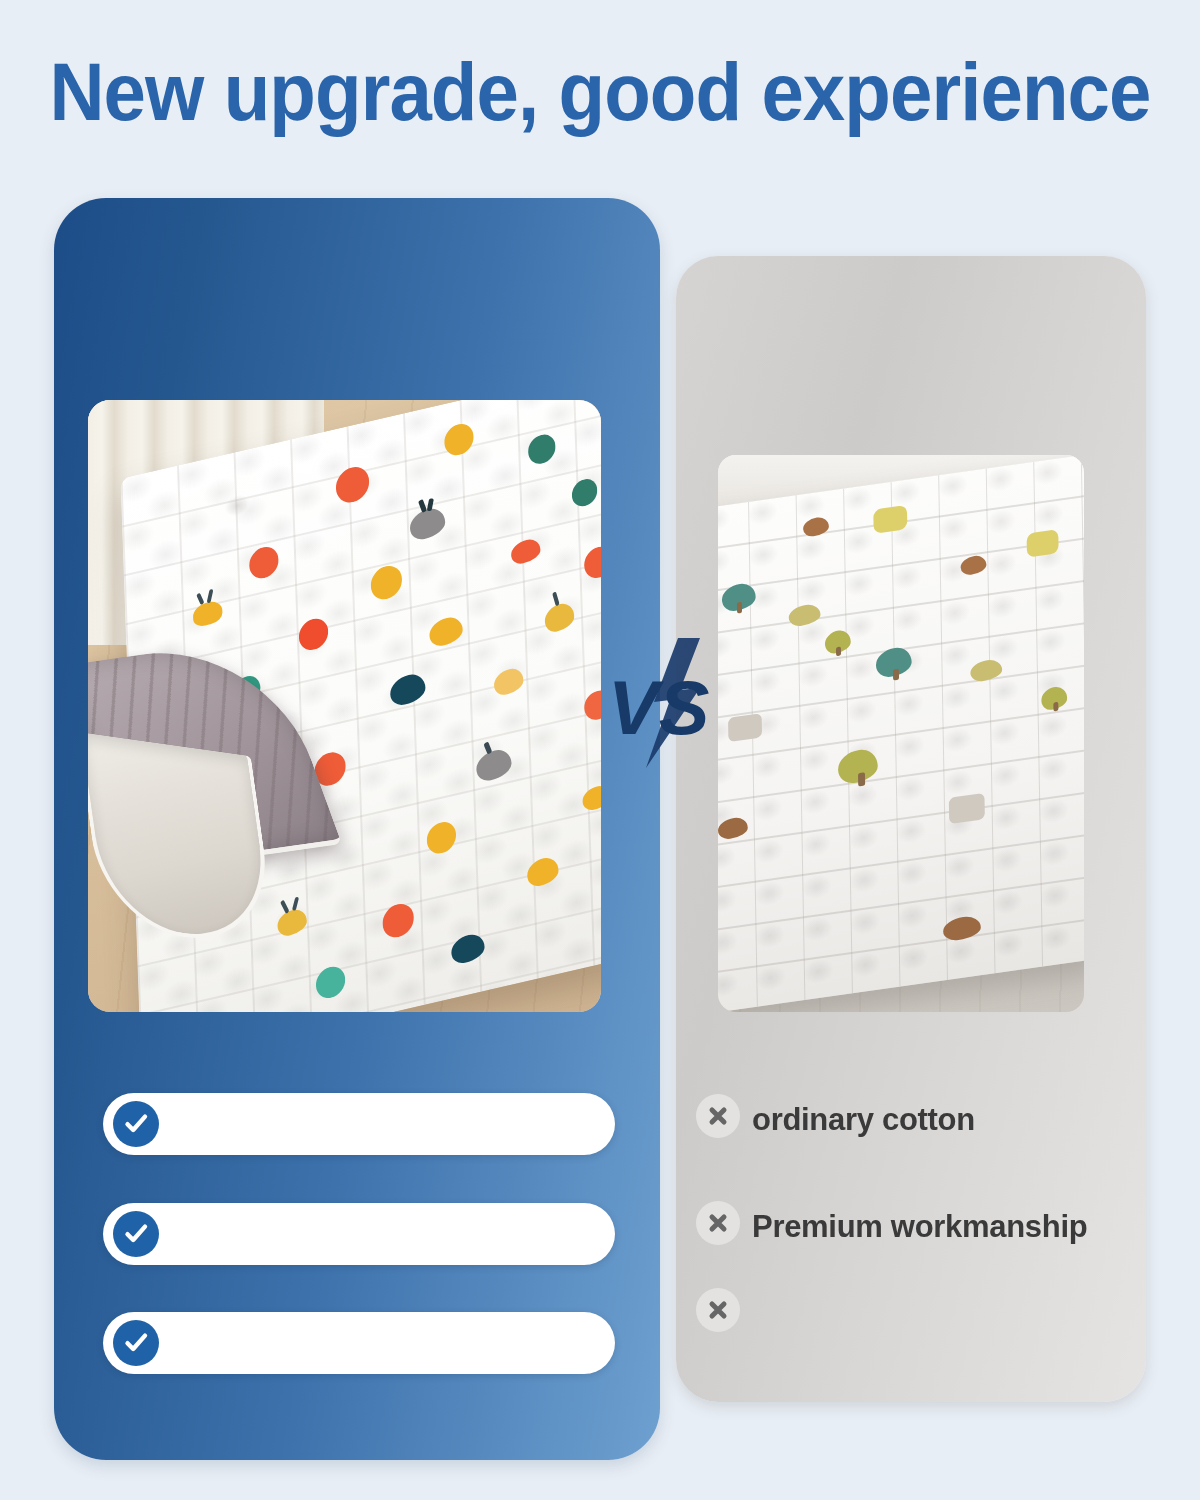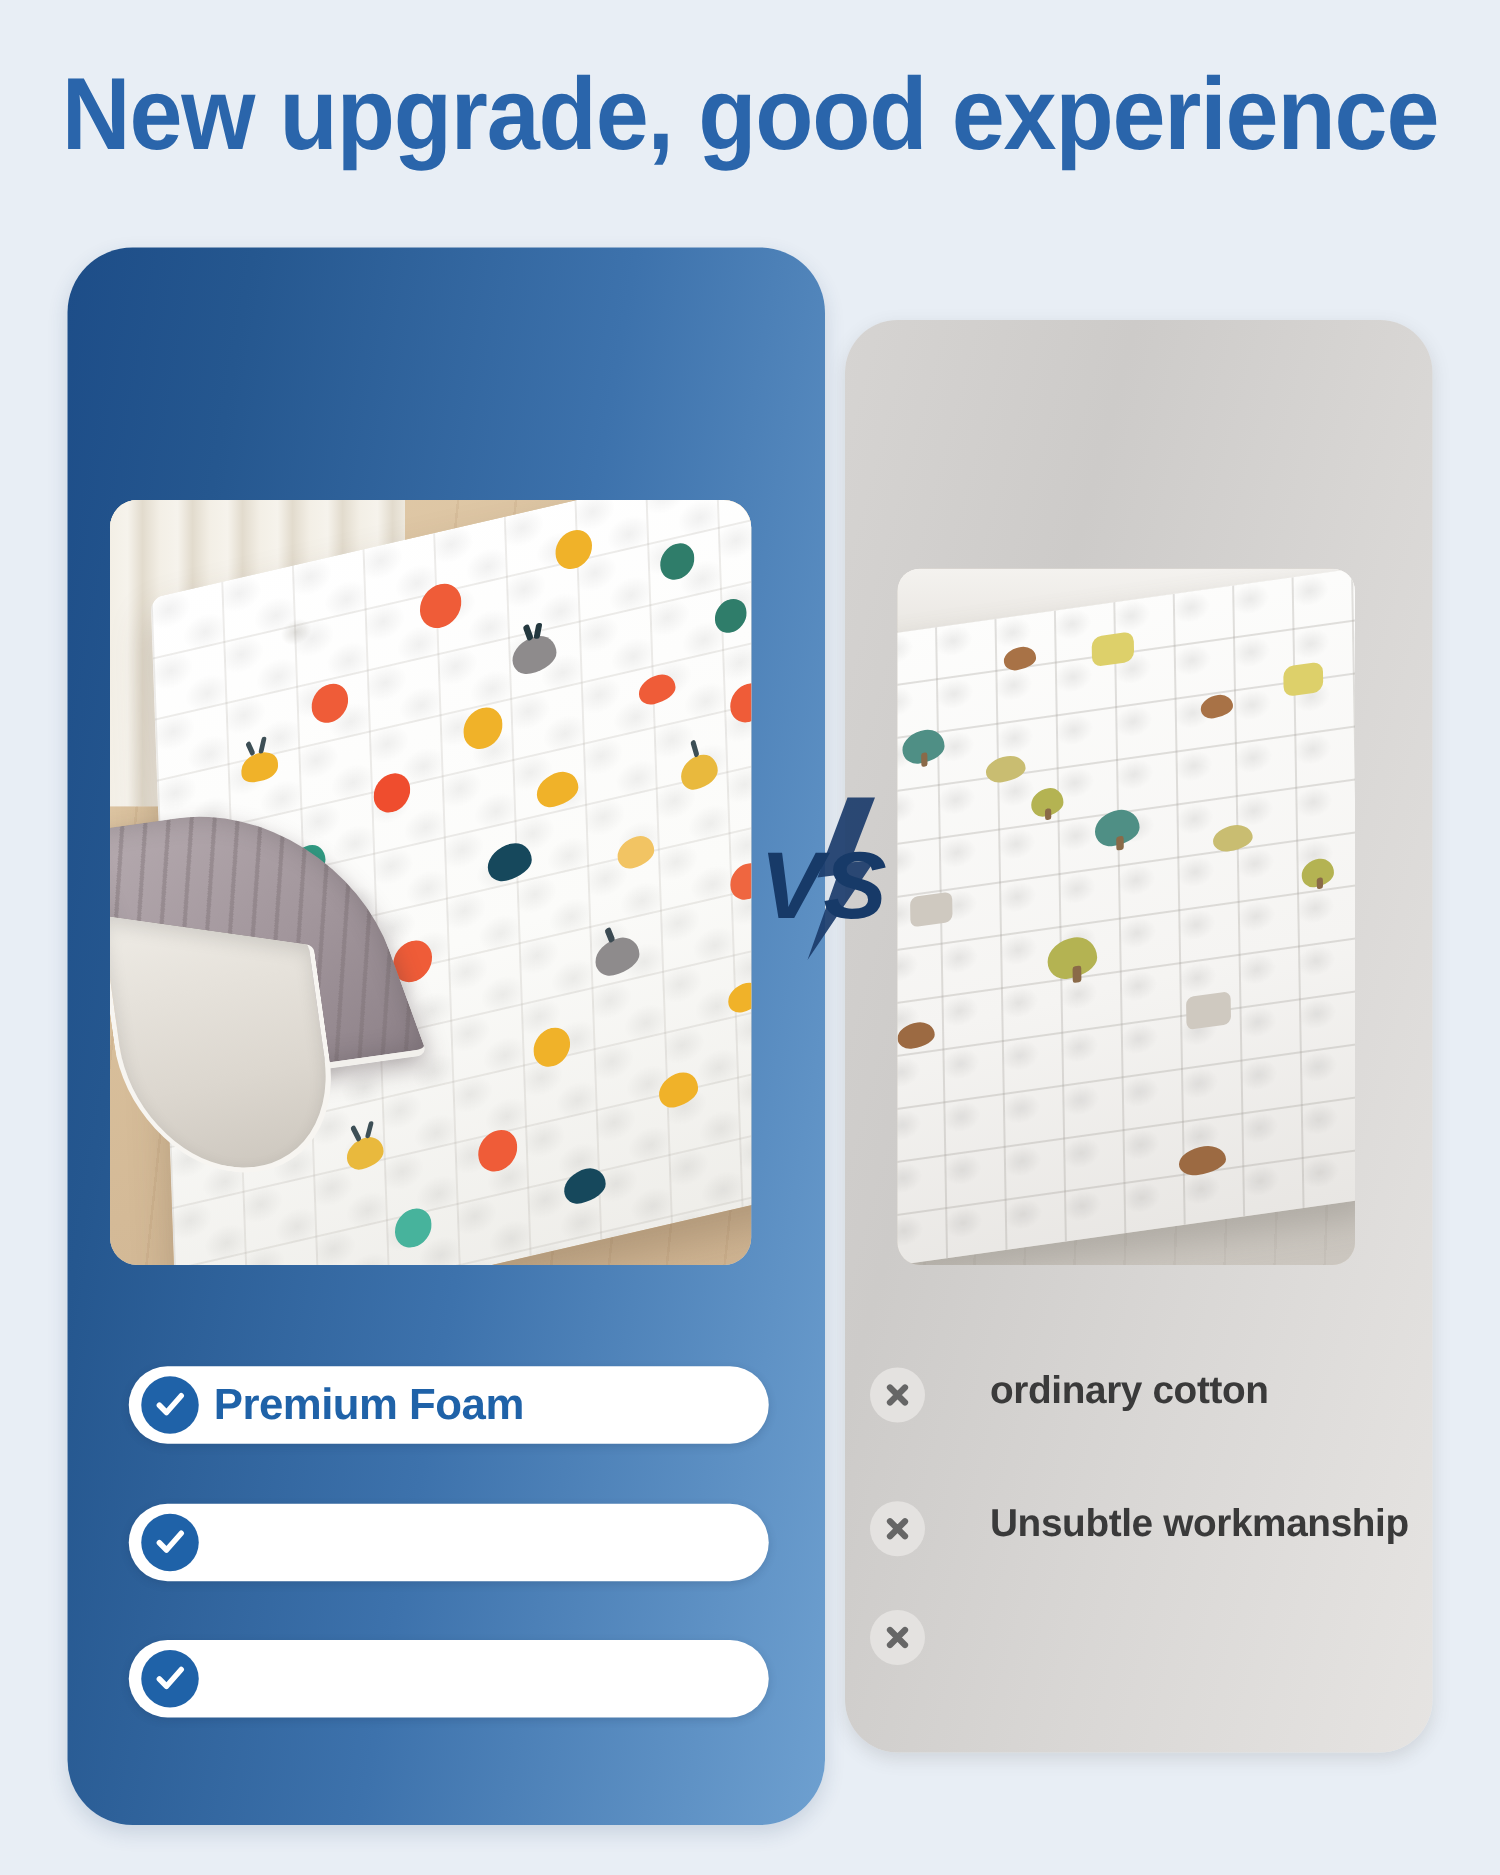--- a/index.html
+++ b/index.html
@@ -265,23 +265,22 @@
     color: #1f62a8;
     letter-spacing: -0.4px;
     white-space: nowrap;
   }
 
   
   .con-row {
     position: absolute;
     left: 696px;
     display: flex;
-    align-items: flex-start;
+    align-items: flex-end;
     z-index: 5;
-    gap: 40px;
   }
   .con-1 { top: 1094px; }
   .con-2 { top: 1201px; }
   .con-3 { top: 1288px; }
 
   .x-ico {
     width: 44px; height: 44px;
     flex: 0 0 44px;
     border-radius: 50%;
     background: #e4e2e0;
@@ -416,21 +415,20 @@
     <div class="fold-under"></div>
   </div>
 </div>
 
 <div class="pill pill-1">
   <span class="check-ico">
     <svg width="30" height="30" viewBox="0 0 30 30" aria-hidden="true">
       <path d="M6.5 15.2 L12.2 21 L24 7.6" fill="none" stroke="#ffffff" stroke-width="4.4" stroke-linecap="round" stroke-linejoin="round"></path>
     </svg>
   </span>
-  <span class="pill-label">Premium Foam</span>
 </div>
 
 <div class="pill pill-2">
   <span class="check-ico">
     <svg width="30" height="30" viewBox="0 0 30 30" aria-hidden="true">
       <path d="M6.5 15.2 L12.2 21 L24 7.6" fill="none" stroke="#ffffff" stroke-width="4.4" stroke-linecap="round" stroke-linejoin="round"></path>
     </svg>
   </span>
 </div>
 
@@ -517,21 +515,21 @@
   </span>
   <span class="con-label">ordinary cotton</span>
 </div>
 
 <div class="con-row con-2">
   <span class="x-ico">
     <svg width="28" height="28" viewBox="0 0 28 28" aria-hidden="true">
       <path d="M8 8 L20 20 M20 8 L8 20" fill="none" stroke="#666666" stroke-width="5" stroke-linecap="round"></path>
     </svg>
   </span>
-  <span class="con-label">Unsubtle workmanship</span>
+  <span class="con-label">Premium workmanship</span>
 </div>
 
 <div class="con-row con-3">
   <span class="x-ico">
     <svg width="28" height="28" viewBox="0 0 28 28" aria-hidden="true">
       <path d="M8 8 L20 20 M20 8 L8 20" fill="none" stroke="#666666" stroke-width="5" stroke-linecap="round"></path>
     </svg>
   </span>
 </div>
 

